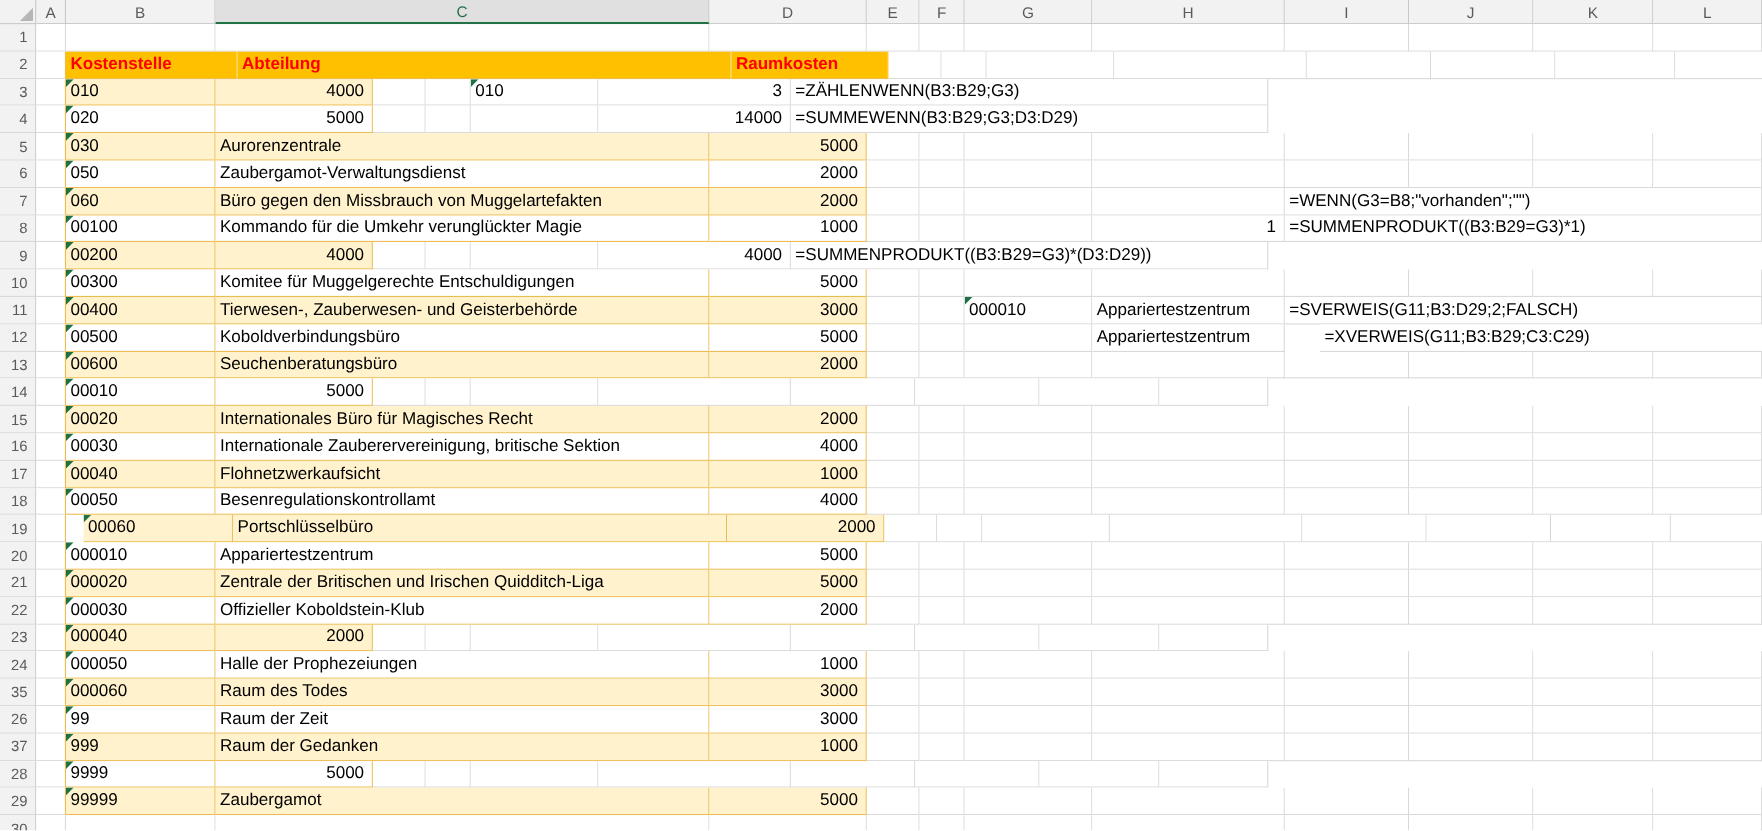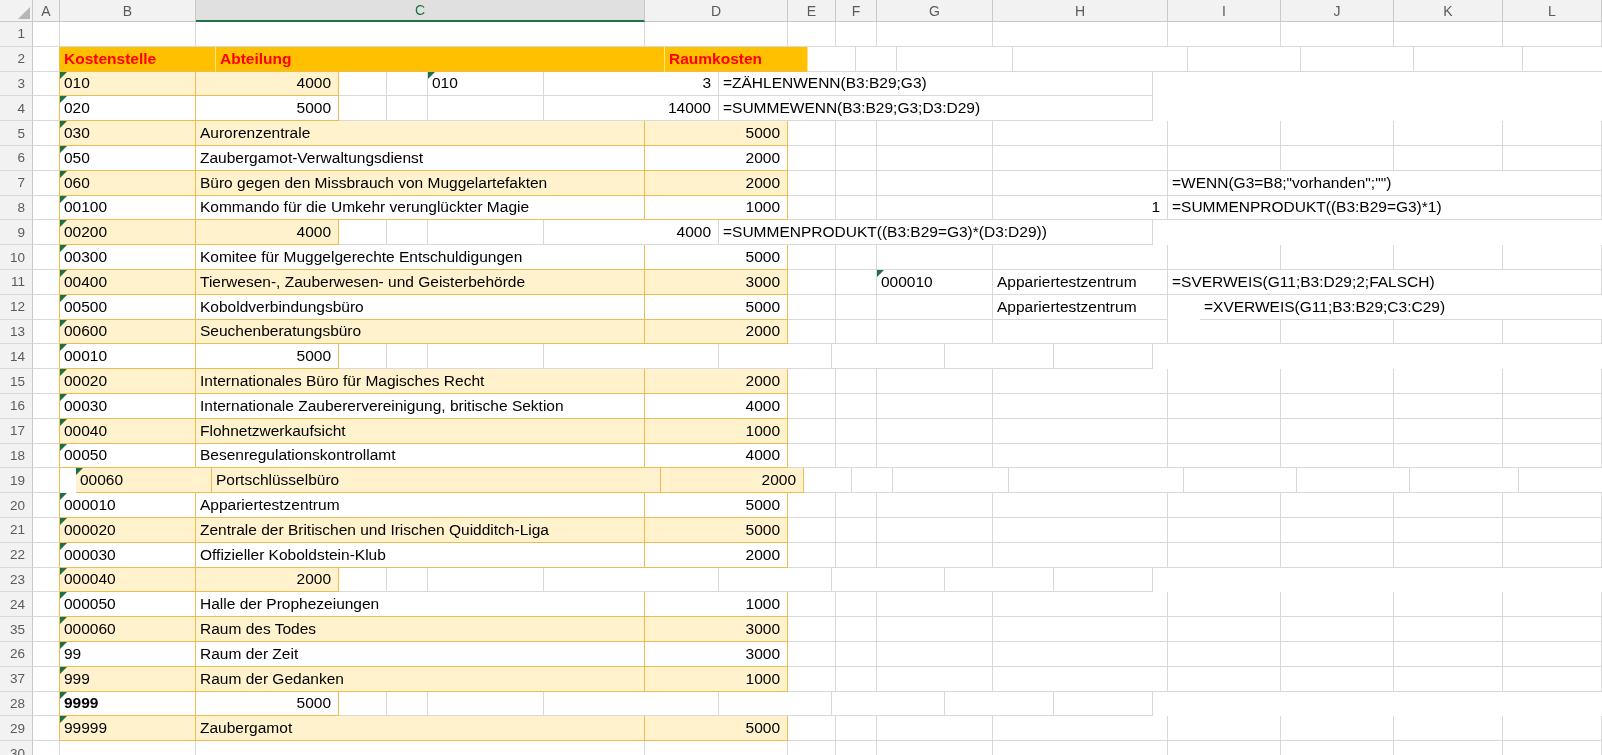--- a/index.html
+++ b/index.html
@@ -456,21 +456,21 @@
         <div class="cell txt" style="width: 116px;"></div>
         <div class="cell txt" style="width: 175px;"></div>
         <div class="cell" style="width: 113px;"></div>
         <div class="cell" style="width: 113px;"></div>
         <div class="cell" style="width: 109px;"></div>
         <div class="cell" style="width: 99px;"></div>
       </div>
       <div class="row">
         <div class="gut">28</div>
         <div class="cell a-edge" style="width: 27px;"></div>
-        <div class="cell tbl txt" style="width: 136px; font-weight: bold;">9999<span class="tri"></span></div>
+        <div class="cell tbl txt" style="width: 136px;">9999<span class="tri"></span></div>
         <div class="cell tbl num" style="width: 143px;">5000</div>
         <div class="cell" style="width: 48px;"></div>
         <div class="cell" style="width: 41px;"></div>
         <div class="cell txt" style="width: 116px;"></div>
         <div class="cell txt" style="width: 175px;"></div>
         <div class="cell" style="width: 113px;"></div>
         <div class="cell" style="width: 113px;"></div>
         <div class="cell" style="width: 109px;"></div>
         <div class="cell" style="width: 99px;"></div>
       </div>

